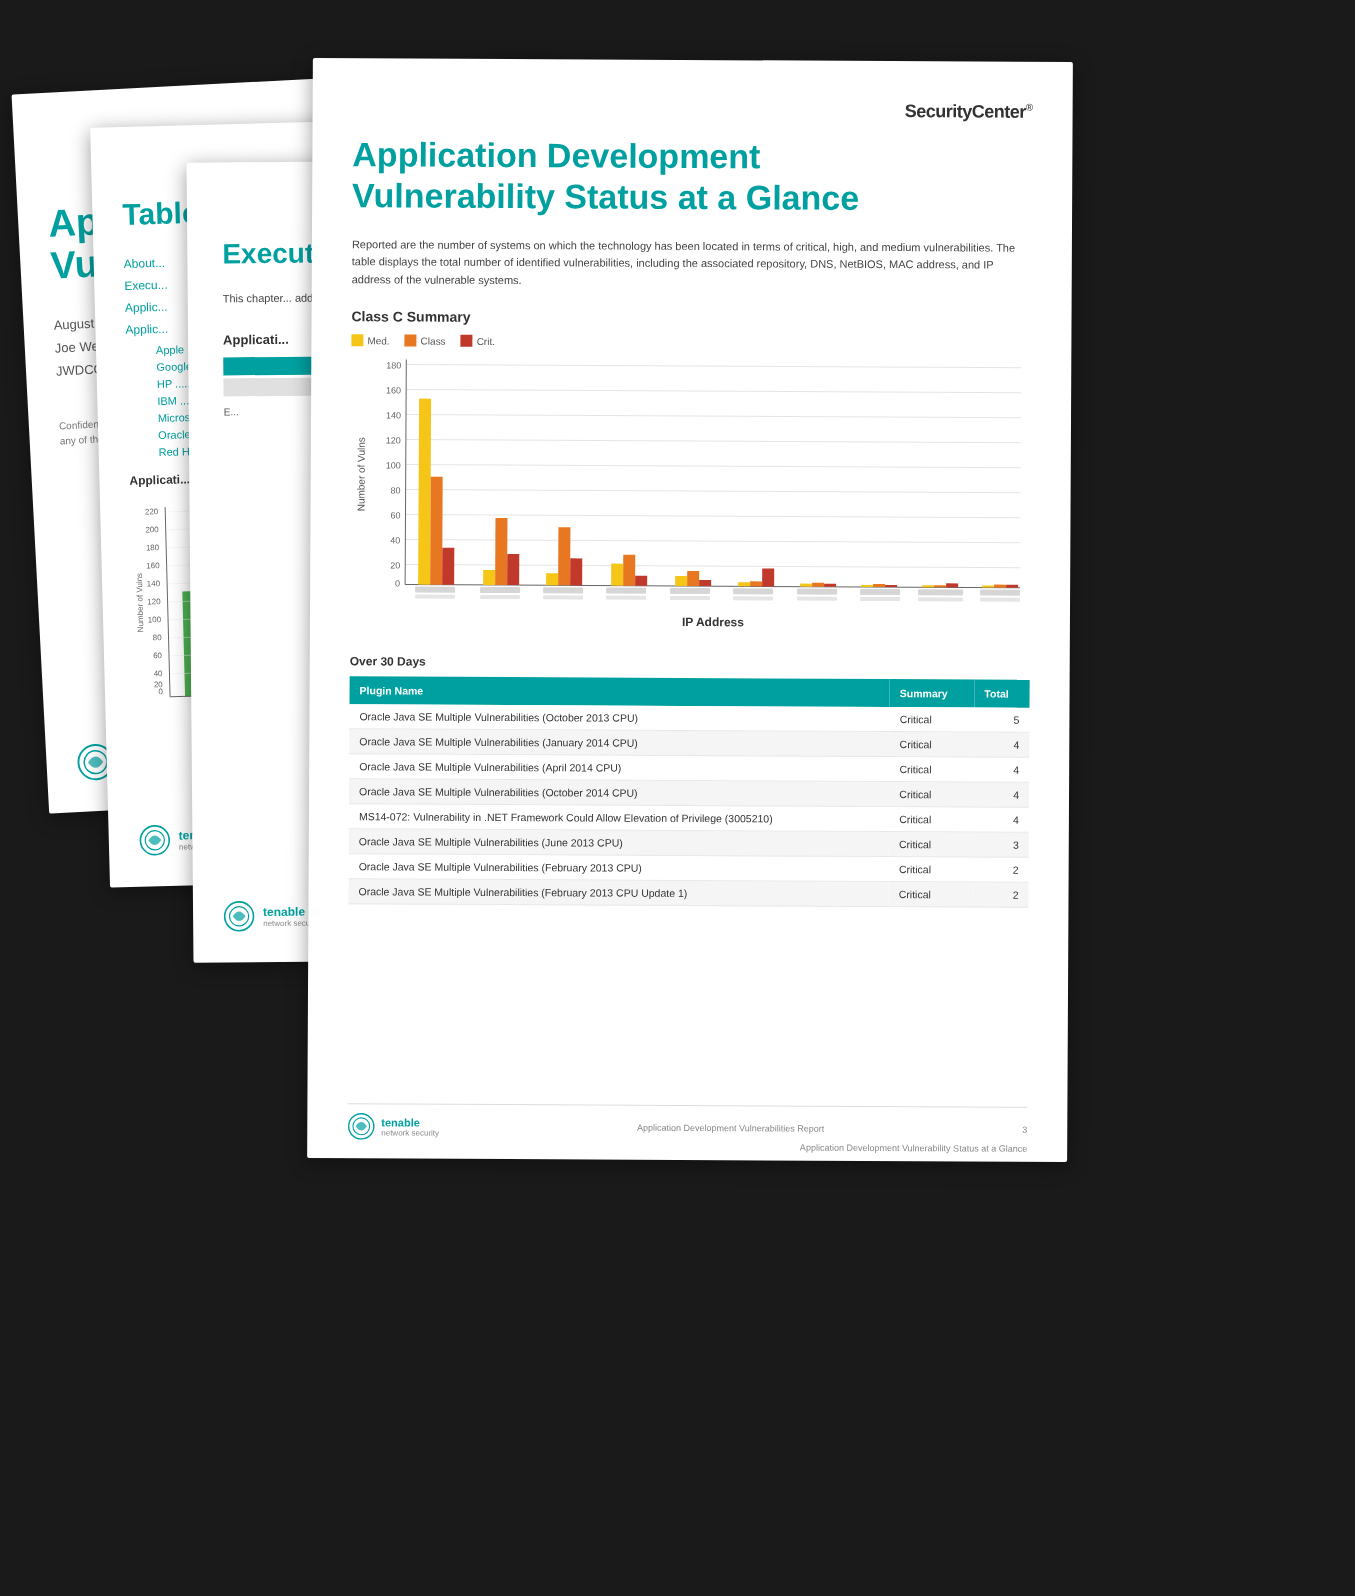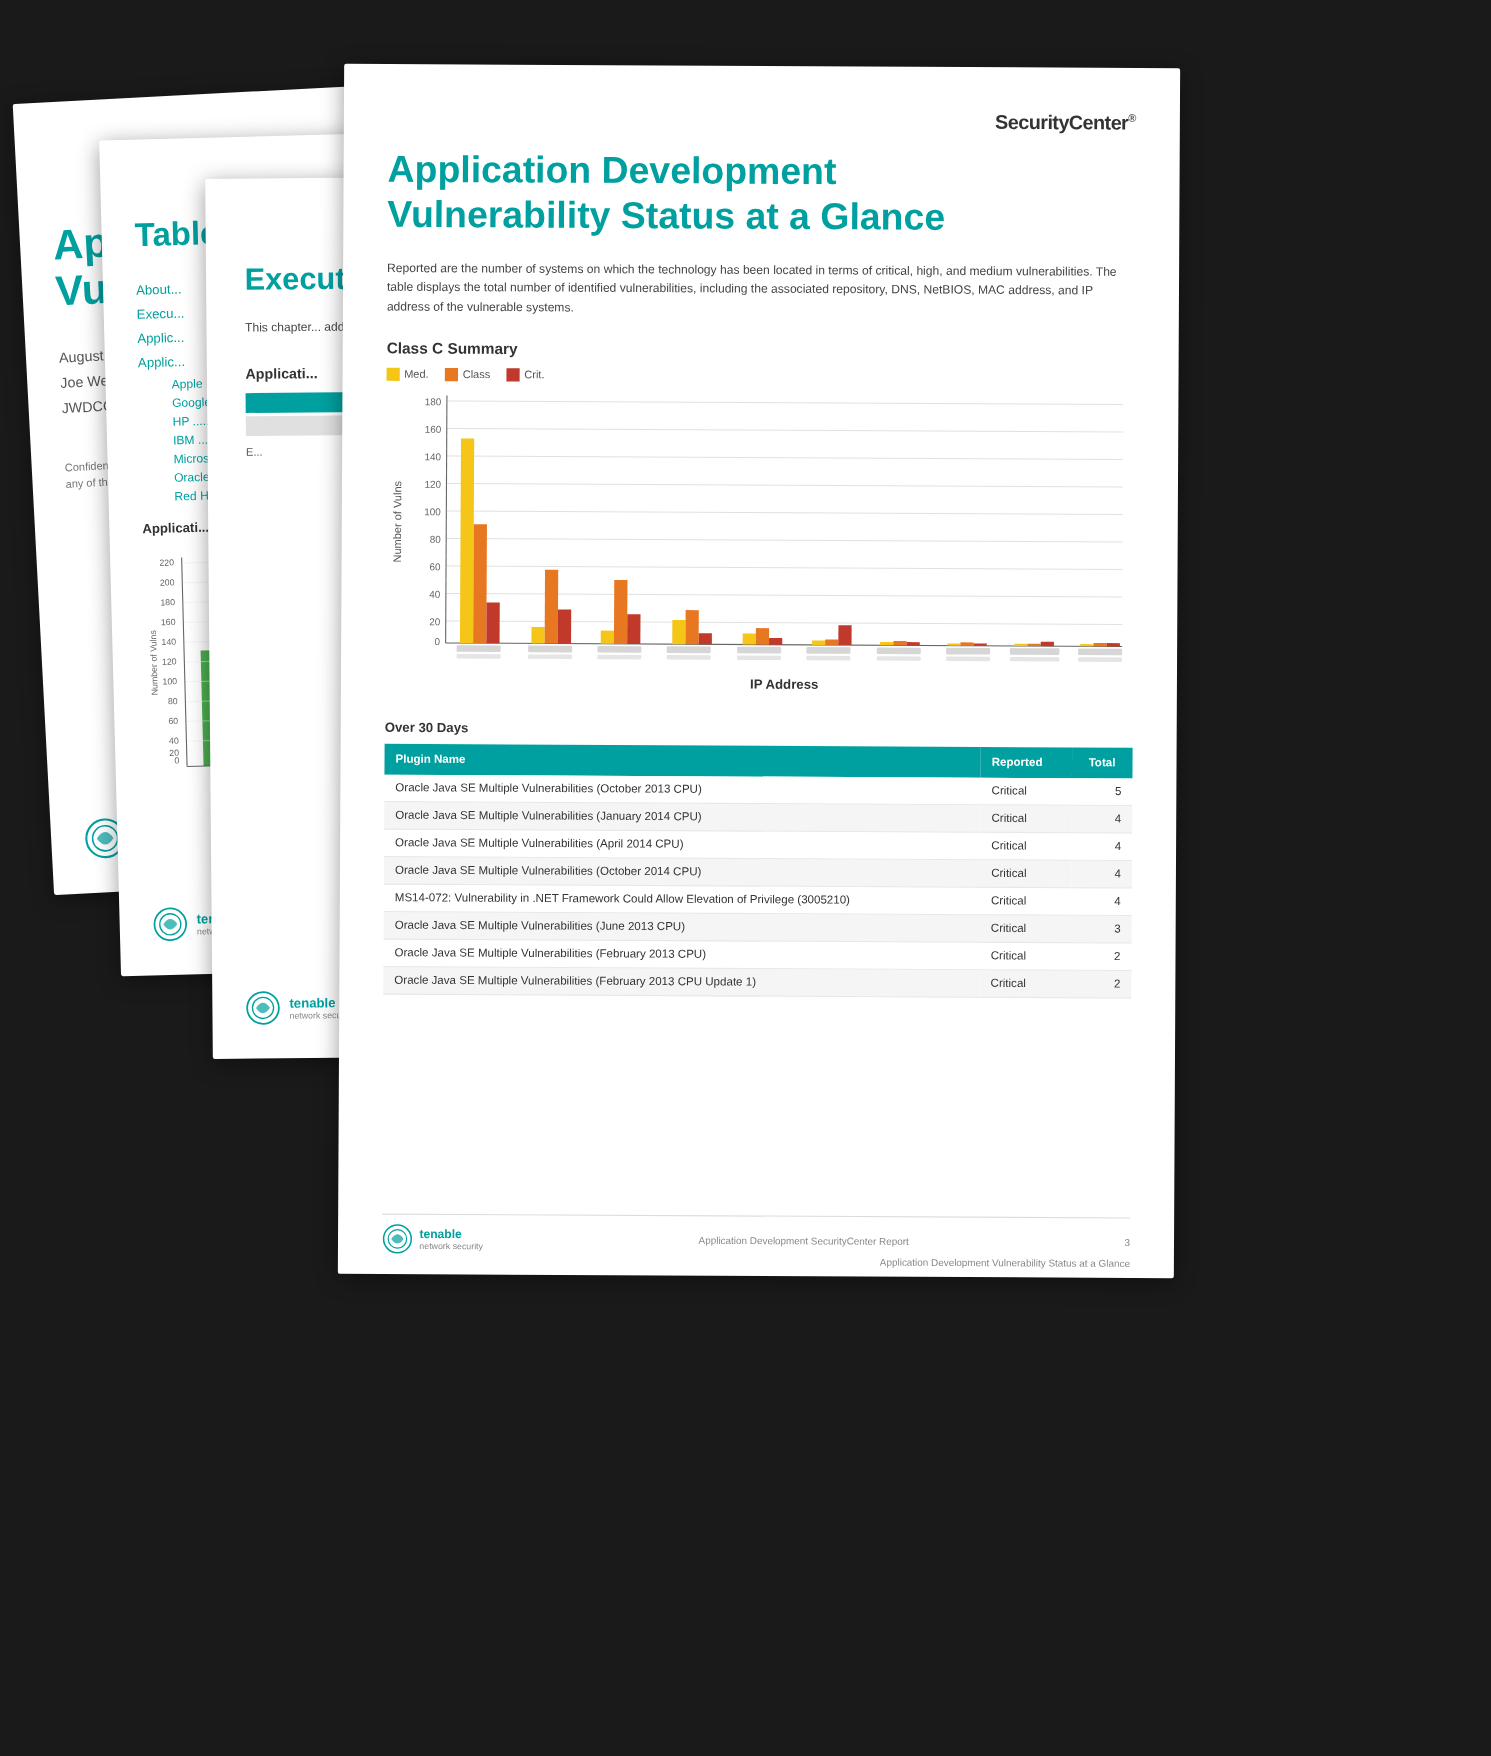--- a/index.html
+++ b/index.html
@@ -242,21 +242,21 @@
     .vuln-table thead tr {
       background: #00a0a0;
       color: white;
     }
     .vuln-table thead th {
       padding: 8px 10px;
       text-align: left;
       font-weight: bold;
     }
     .vuln-table thead th:last-child {
-      text-align: center;
+      text-align: left;
     }
     .vuln-table tbody tr:nth-child(even) {
       background: #f5f5f5;
     }
     .vuln-table tbody tr:nth-child(odd) {
       background: white;
     }
     .vuln-table tbody td {
       padding: 6px 10px;
       color: #333;
@@ -561,21 +561,21 @@
       <text x="363" y="270" font-size="12" fill="#333" text-anchor="middle" font-weight="bold">IP Address</text>
     </svg>
   </div>
 
   <div class="over-30-label">Over 30 Days</div>
 
   <table class="vuln-table">
     <thead>
       <tr>
         <th>Plugin Name</th>
-        <th>Reported</th>
+        <th>Summary</th>
         <th>Total</th>
       </tr>
     </thead>
     <tbody id="vuln-table-body">
     <tr>
           <td>Oracle Java SE Multiple Vulnerabilities (October 2013 CPU)</td>
           <td>Critical</td>
           <td>5</td>
         </tr>
         <tr>
@@ -622,18 +622,18 @@
         <circle cx="20" cy="20" r="18" fill="none" stroke="#00a0a0" stroke-width="2"></circle>
         <circle cx="20" cy="20" r="12" fill="none" stroke="#00a0a0" stroke-width="1.5"></circle>
         <path d="M12 20 Q20 8 28 20 Q20 32 12 20Z" fill="#00a0a0" opacity="0.7"></path>
       </svg>
       <div>
         <div style="font-weight:bold;color:#00a0a0;font-size:11px">tenable</div>
         <div style="font-size:8px;color:#888">network
 security</div>
       </div>
     </div>
-    <div class="footer-center-text">Application Development SecurityCenter Report</div>
+    <div class="footer-center-text">Application Development Vulnerabilities Report</div>
     <div class="footer-page-num">3</div>
   </div>
 
   <div style="position:absolute;bottom:8px;right:40px;font-size:9px;color:#888;text-align:right;">Application Development Vulnerability Status at a Glance</div>
 </div>
 
 </body></html>

